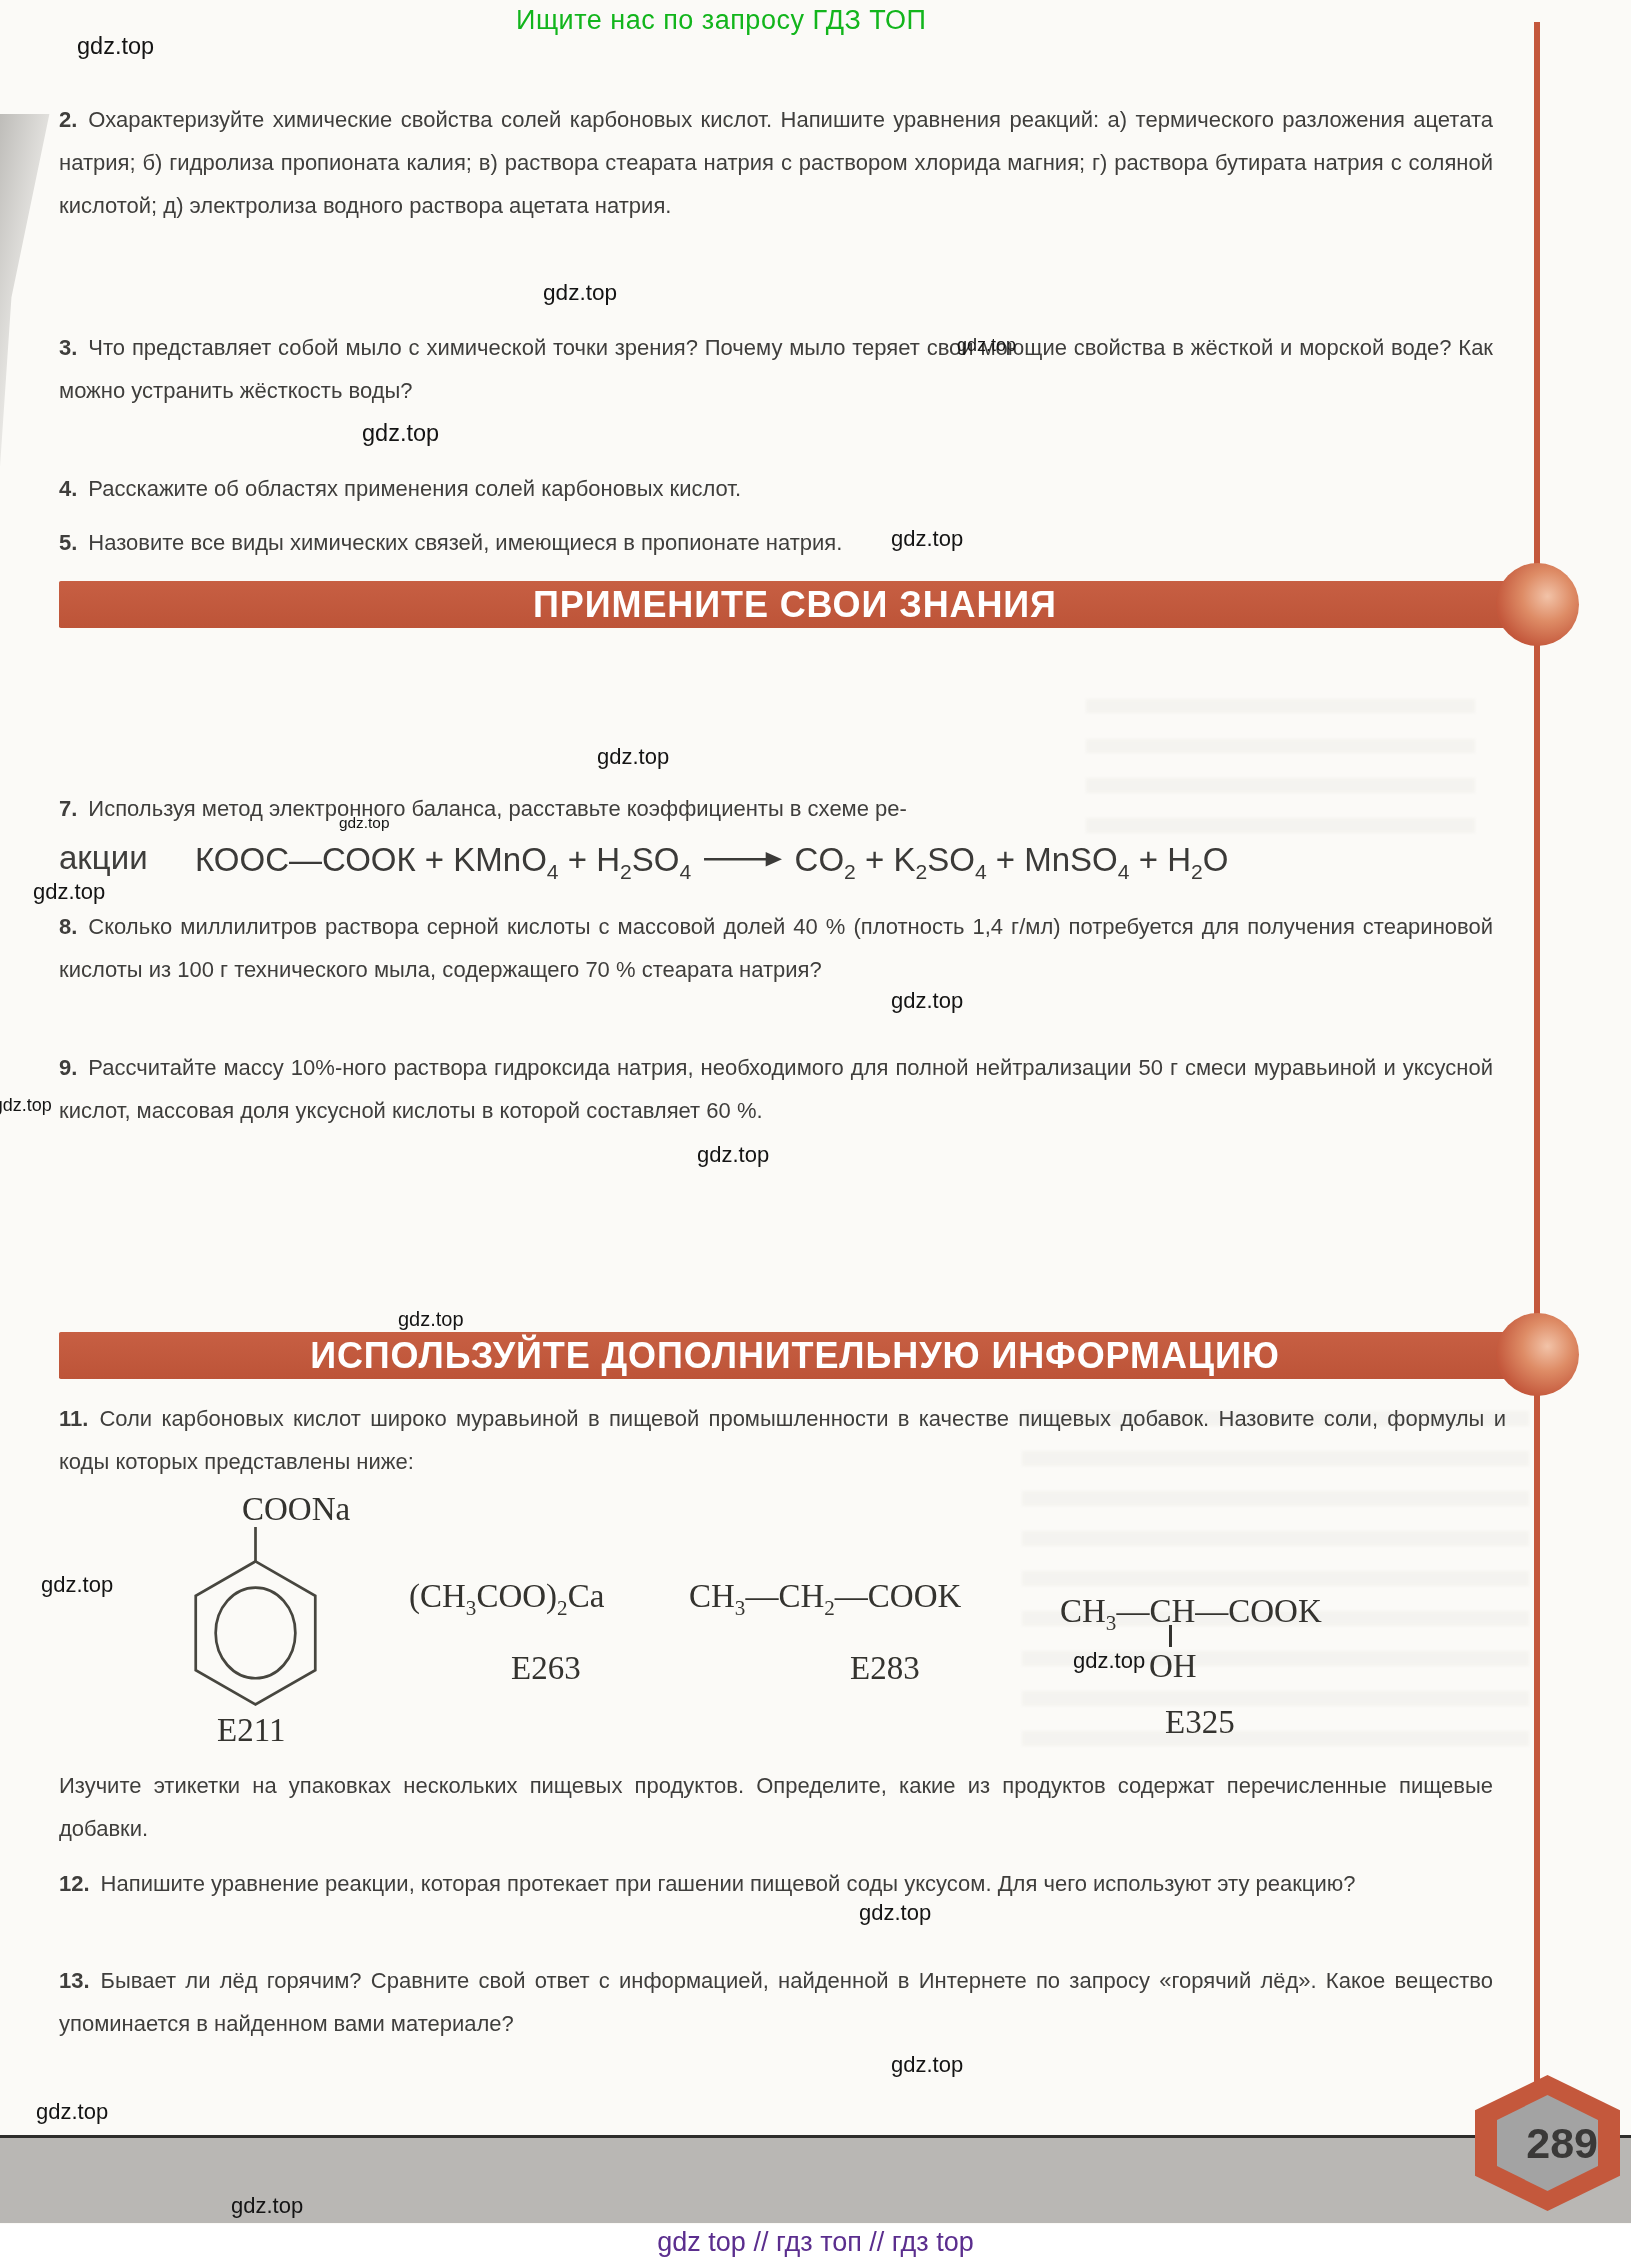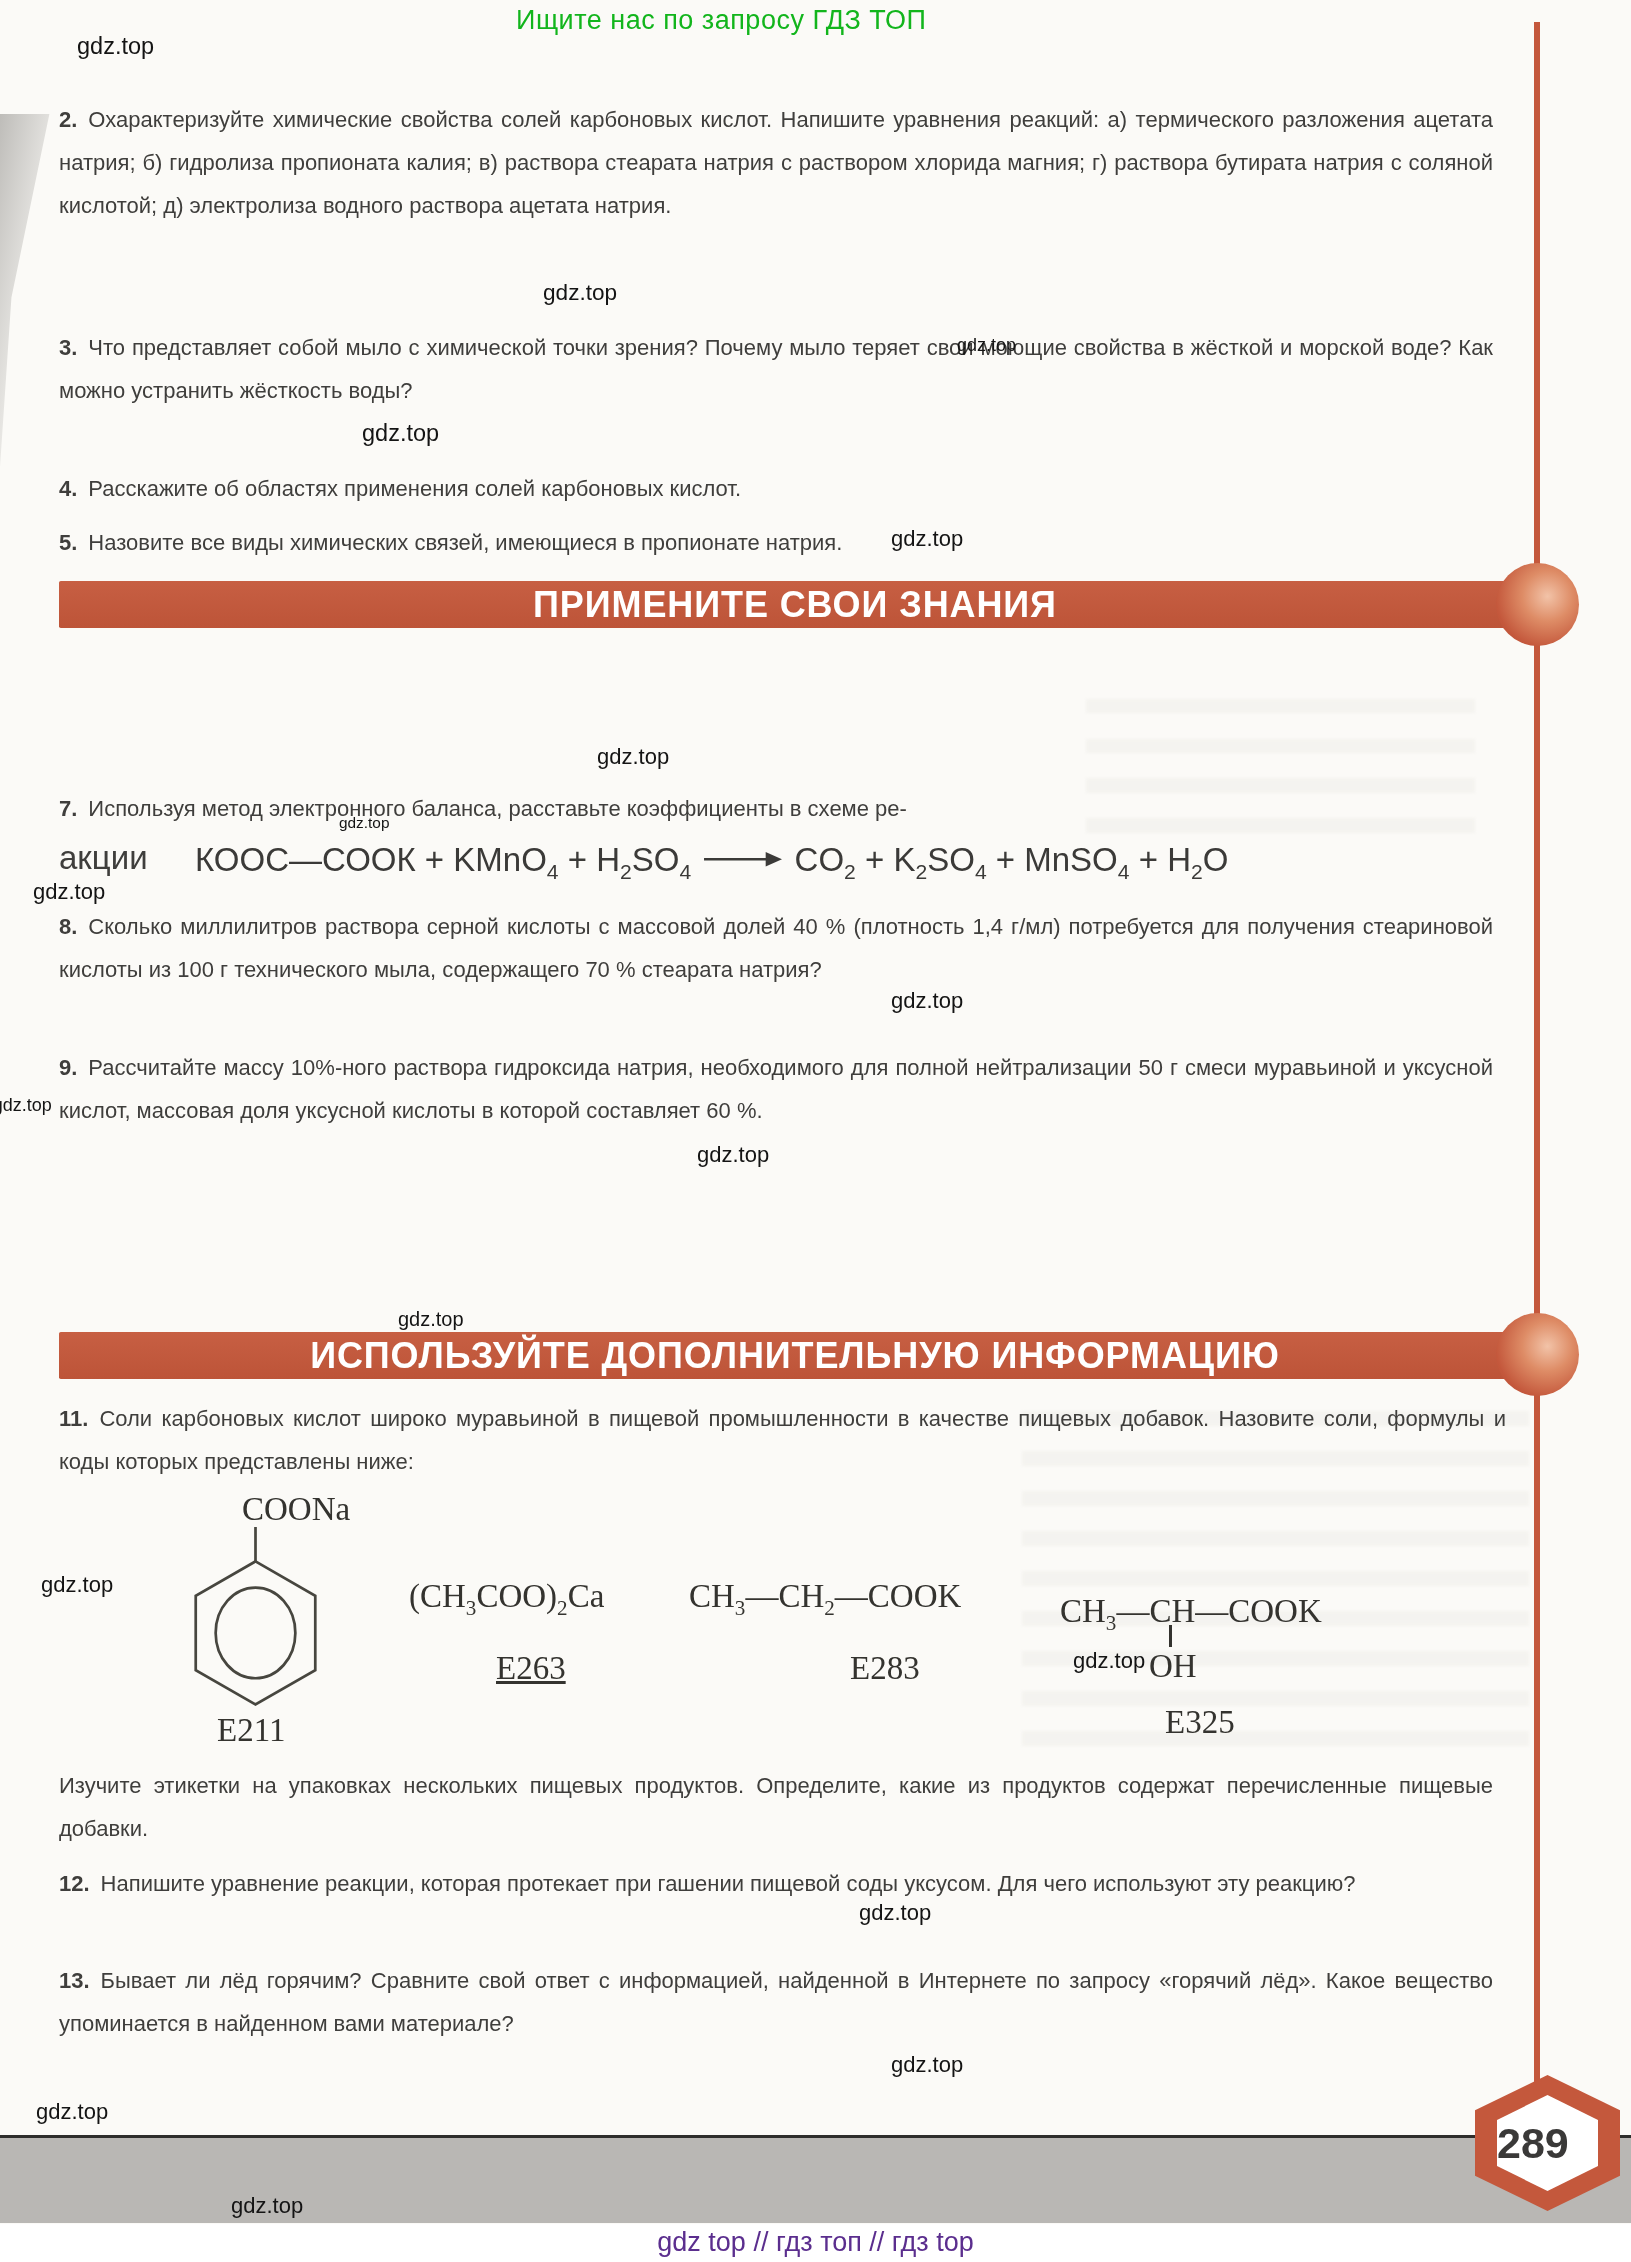--- a/index.html
+++ b/index.html
@@ -70,22 +70,22 @@
     font-size:27px;color:#5b2e8e;white-space:nowrap;
   }
   .hex-outer{
     position:absolute;left:1475px;top:2075px;width:145px;height:136px;
     clip-path:polygon(50% 0,100% 26%,100% 74%,50% 100%,0 74%,0 26%);
     background:#c4583c;
   }
   .hex-inner{
     position:absolute;left:22px;top:20px;width:101px;height:96px;
     clip-path:polygon(50% 0,100% 26%,100% 74%,50% 100%,0 74%,0 26%);
-    background:#ffffff;
-    text-align:left;line-height:96px;
+    background:#a3a3a3;
+    text-align:right;line-height:96px;
     font-size:43px;font-weight:bold;color:#3a3938;
   }
 </style>
 </head>
 <body>
 
 <div class="page">
 
   <div class="shadow-wedge"></div>
   <div class="bleed" style="left:1086px;top:688px;width:389px;height:145px;"></div>
@@ -135,21 +135,21 @@
     <svg class="benz-svg" width="127" height="192" viewBox="0 0 140 212">
       <g stroke="#47463f" stroke-width="3" fill="none">
         <line x1="70" y1="0" x2="70" y2="38"></line>
         <polygon points="70,38 136,76 136,158 70,196 4,158 4,76"></polygon>
         <ellipse cx="70" cy="117" rx="44" ry="50"></ellipse>
       </g>
     </svg>
     <div class="formula" style="left:217px;top:221px;">E211</div>
 
     <div class="formula" style="left:409px;top:87px;">(CH<sub>3</sub>COO)<sub>2</sub>Ca</div>
-    <div class="formula" style="left:496px;top:159px;text-decoration:underline;">E263</div>
+    <div class="formula" style="left:511px;top:159px;">E263</div>
 
     <div class="formula" style="left:689px;top:87px;">CH<sub>3</sub>—CH<sub>2</sub>—COOK</div>
     <div class="formula" style="left:818px;top:159px;margin-left:32px;">E283</div>
 
     <div class="formula" style="left:1060px;top:102px;">CH<sub>3</sub>—CH—COOK</div>
     <div class="obar"></div>
     <div class="formula" style="left:1149px;top:157px;">OH</div>
     <div class="formula" style="left:1165px;top:213px;">E325</div>
   </div>
 

